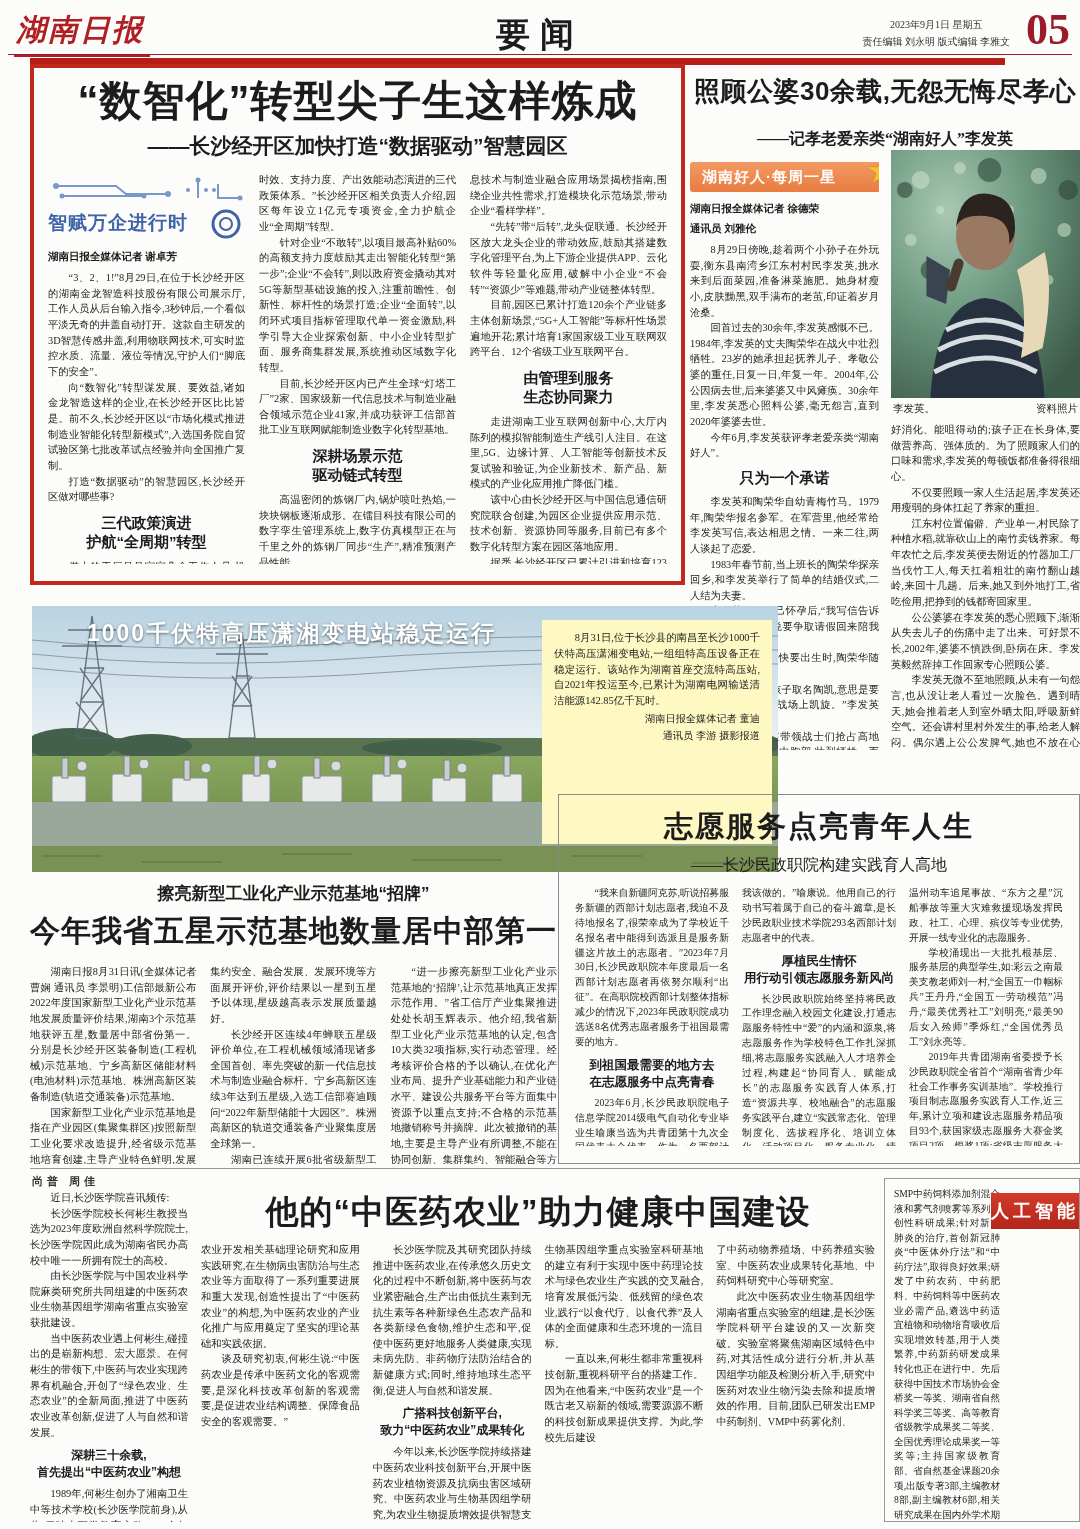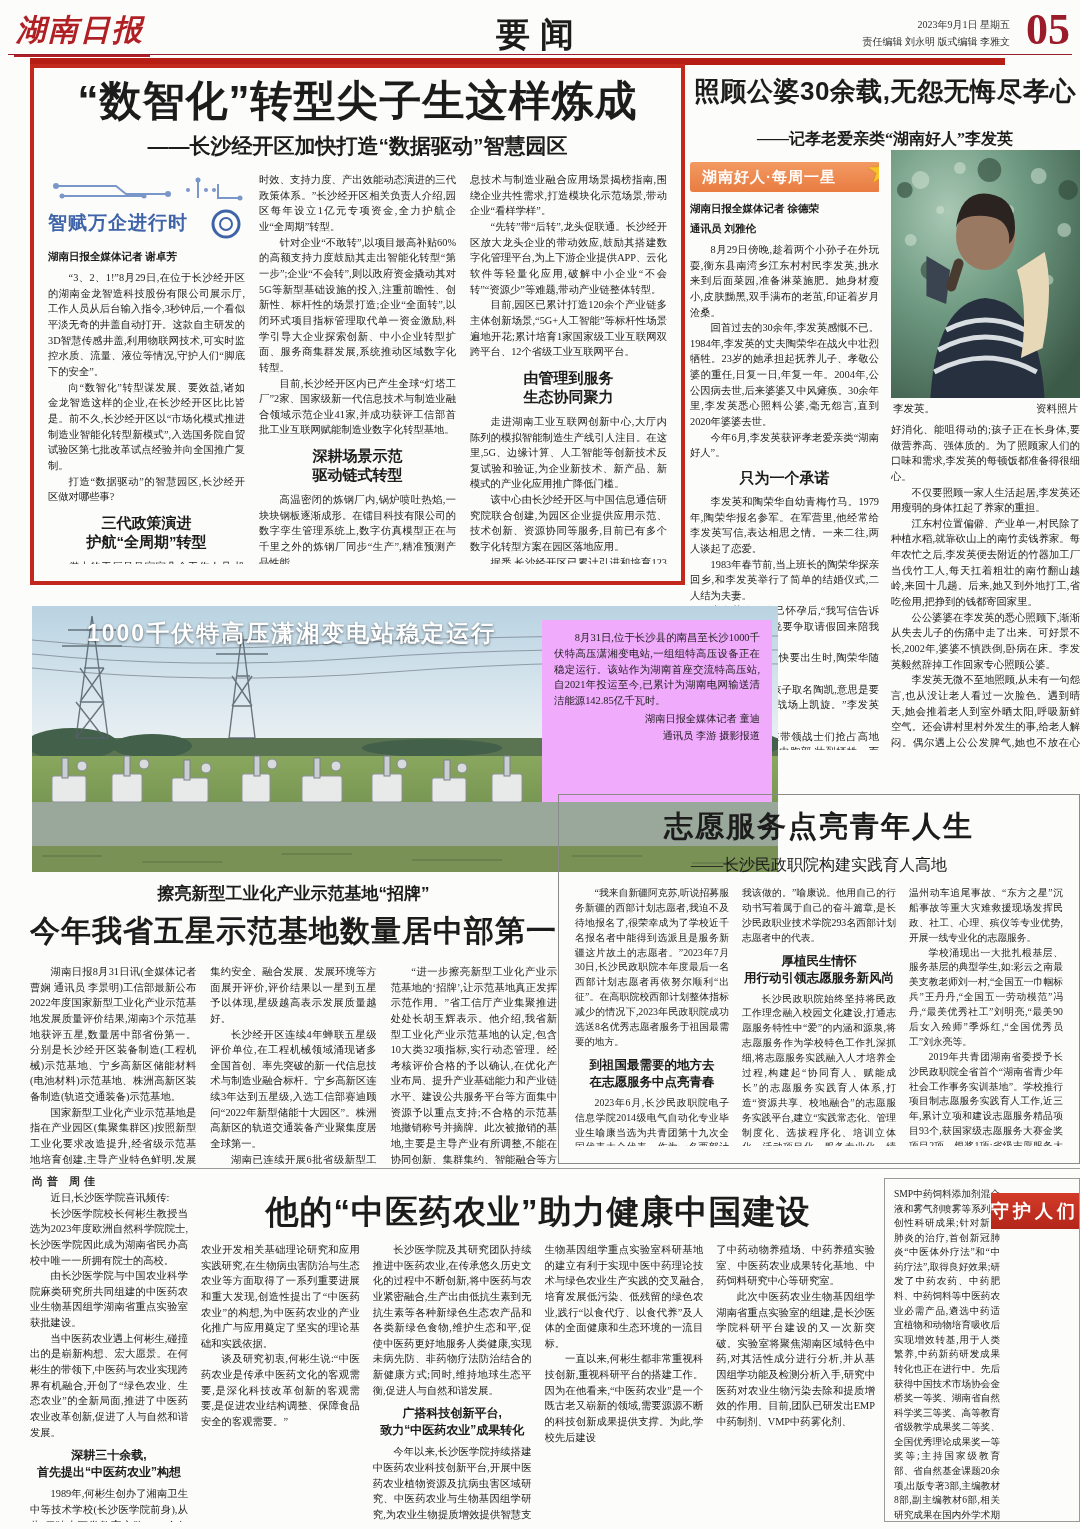--- a/index.html
+++ b/index.html
@@ -2,21 +2,21 @@
 <html><head>
 <meta charset="utf-8">
 <style>
   * { box-sizing: border-box; margin: 0; padding: 0; }
   body { background:#e8e8e4; font-family:"Liberation Serif", serif; }
   .page { position:relative; width:1080px; height:1529px; margin:0 auto; background:#fcfcfa; color:#1c1c1c; overflow:hidden; }
 
   
   .mast-logo { position:absolute; left:14px; top:10px; font-size:30px; font-weight:bold; font-style:italic; color:#b01f24; letter-spacing:2px; border-bottom:2px solid #b01f24; padding:0 6px 4px 2px; }
   .mast-section { position:absolute; left:0; right:0; top:12px; text-align:center; font-family:"Liberation Sans",sans-serif; font-size:34px; font-weight:bold; letter-spacing:10px; }
-  .mast-right { position:absolute; right:70px; top:16px; text-align:right; font-size:10px; line-height:1.7; color:#333; }
+  .mast-right { position:absolute; right:70px; top:16px; text-align:center; font-size:10px; line-height:1.7; color:#333; }
   .mast-page { position:absolute; right:10px; top:4px; font-size:44px; color:#9a1b2a; font-weight:bold; }
   .mast-rule { position:absolute; left:8px; right:8px; top:54px; border-top:1px solid #9a1b2a; }
   .mast-bar { position:absolute; left:30px; top:58px; width:975px; height:7px; background:#b51d15; }
 
   
   .t { font-size:10.3px; line-height:1.52; text-align:justify; text-indent:2em; color:#222; }
   .sh { font-family:"Liberation Sans",sans-serif; font-weight:bold; text-align:center; white-space:pre-line; margin:7px 0 5px; }
   .byline { font-family:"Liberation Sans",sans-serif; font-weight:bold; font-size:10.5px; margin-bottom:6px; text-indent:0; }
   .cols { display:flex; gap:14px; overflow:hidden; }
   .col { flex:1; overflow:hidden; }
@@ -39,21 +39,21 @@
   .badge-star { position:absolute; right:-16px; top:-6px; font-size:30px; color:#f7c52a; text-shadow:0 0 2px #c98a00; }
   .filial .cols { gap:12px; height:600px; }
   .filial .sh { font-size:15px; margin:8px 0 6px; }
   .photo-person { width:100%; height:248px; display:block; }
   .photo-cap { display:flex; justify-content:space-between; font-size:10.5px; padding:4px 2px 6px; font-family:"Liberation Sans",sans-serif; }
 
   
   .power { position:absolute; left:32px; top:606px; width:746px; height:266px; overflow:hidden; }
   .power svg { position:absolute; left:0; top:0; }
   .power-title { position:absolute; left:55px; top:12px; color:#fff; font-family:"Liberation Sans",sans-serif; font-weight:bold; font-size:23px; letter-spacing:2px; text-shadow:0 1px 3px rgba(0,0,0,.55); }
-  .power-capbox { position:absolute; right:6px; top:14px; width:230px; height:182px; background:#f0abfc; padding:10px 12px; }
+  .power-capbox { position:absolute; right:6px; top:14px; width:230px; height:224px; background:#fef9c3; padding:10px 12px; }
   .power-capbox .t { font-size:10.4px; }
   .power-credit { font-size:10.2px; text-align:right; margin-top:3px; font-family:"Liberation Sans",sans-serif; }
 
   
   .fivestar { position:absolute; left:30px; top:882px; width:527px; height:282px; overflow:hidden; }
   .fs-kicker { text-align:center; font-weight:bold; font-size:17px; font-family:"Liberation Sans",sans-serif; }
   .fs-hl { text-align:center; font-family:"Liberation Sans",sans-serif; font-weight:bold; font-size:30px; margin-top:6px; letter-spacing:1px; }
   .fivestar .cols { margin-top:12px; height:208px; }
 
   
@@ -383,16 +383,16 @@
         </div>
         <div class="col">
           <p class="t" style="text-indent:0">了中药动物养殖场、中药养殖实验室、中医药农业成果转化基地、中药饲料研究中心等研究室。</p>
           <p class="t">此次中医药农业生物基因组学湖南省重点实验室的组建,是长沙医学院科研平台建设的又一次新突破。实验室将聚焦湖南区域特色中药,对其活性成分进行分析,并从基因组学功能及检测分析入手,研究中医药对农业生物污染去除和提质增效的作用。目前,团队已研发出EMP中药制剂、VMP中药雾化剂、</p>
         </div>
       </div>
     </div>
   </div>
   <div class="tcm-side">
     <p class="t" style="text-indent:0">SMP中药饲料添加剂混合液和雾气剂喷雾等系列原创性科研成果;针对新冠肺炎的治疗,首创新冠肺炎“中医体外疗法”和“中药疗法”,取得良好效果;研发了中药农药、中药肥料、中药饲料等中医药农业必需产品,遴选中药适宜植物和动物培育吸收后实现增效转基,用于人类繁养,中药新药研发成果转化也正在进行中。先后获得中国技术市场协会金桥奖一等奖、湖南省自然科学奖三等奖、高等教育省级教学成果奖二等奖、全国优秀理论成果奖一等奖等;主持国家级教育部、省自然基金课题20余项,出版专著3部,主编教材8部,副主编教材6部,相关研究成果在国内外学术期刊发表论文60余篇,获国家发明专利20余项。</p>
-    <div class="side-badge">守护人们</div>
+    <div class="side-badge">人工智能</div>
   </div>
 
 </div>
 
 </body></html>

